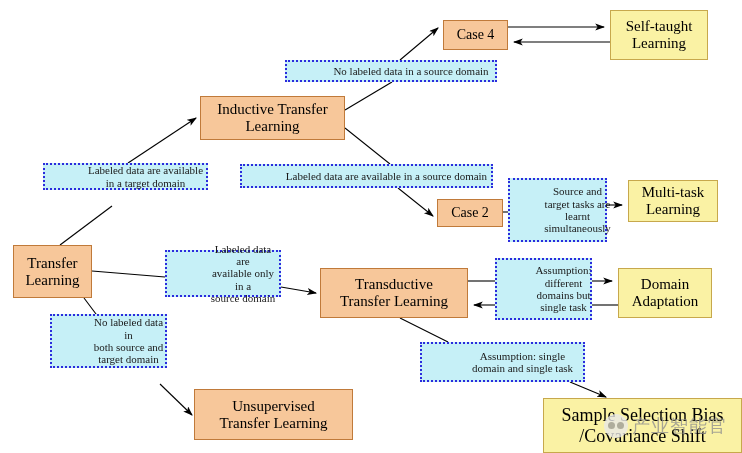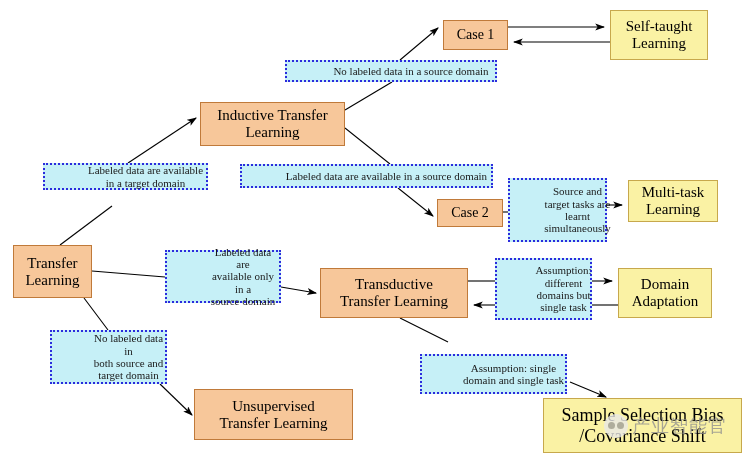--- a/index.html
+++ b/index.html
@@ -137,71 +137,71 @@
 
       <line x1="400" y1="318" x2="448" y2="342"></line>
 
       <line x1="570" y1="382" x2="606" y2="397" marker-end="url(#ah)"></line>
     </g>
   </svg>
 
   <div class="node cat" style="left:13px; top:245px; width:79px; height:53px;font-family:Liberation Serif, serif;">Transfer
 Learning</div>
 
-  <div class="node cat" style="left:200px; top:96px; width:145px; height:44px;margin-top:6px;">Inductive Transfer
+  <div class="node cat" style="left:200px; top:96px; width:145px; height:44px;">Inductive Transfer
 Learning</div>
 
   <div class="node cat" style="left:320px; top:268px; width:148px; height:50px;">Transductive
 Transfer Learning</div>
 
   <div class="node cat" style="left:194px; top:389px; width:159px; height:51px;">Unsupervised
 Transfer Learning</div>
 
-  <div class="node cat small" style="left:443px; top:20px; width:65px; height:30px;">Case 1</div>
+  <div class="node cat small" style="left:443px; top:20px; width:65px; height:30px;">Case 4</div>
 
   <div class="node cat small" style="left:437px; top:199px; width:66px; height:28px;">Case 2</div>
 
   <div class="node app" style="left:610px; top:10px; width:98px; height:50px;">Self-taught
 Learning</div>
 
   <div class="node app" style="left:628px; top:180px; width:90px; height:42px;">Multi-task
 Learning</div>
 
   <div class="node app" style="left:618px; top:268px; width:94px; height:50px;">Domain
 Adaptation</div>
 
   <div class="node app" style="left:543px; top:398px; width:199px; height:55px; font-size:18px;">Sample Selection Bias
 /Covariance Shift</div>
 
   <div class="node cond" style="left:43px; top:163px; width:165px; height:27px;">Labeled data are available
 in a target domain</div>
 
-  <div class="node cond" style="left:165px; top:250px; width:116px; height:53px;">Labeled data are
+  <div class="node cond" style="left:165px; top:250px; width:116px; height:47px;">Labeled data are
 available only in a
 source domain</div>
 
-  <div class="node cond" style="left:50px; top:330px; width:117px; height:54px;">No labeled data in
+  <div class="node cond" style="left:50px; top:314px; width:117px; height:54px;">No labeled data in
 both source and
 target domain</div>
 
   <div class="node cond" style="left:285px; top:60px; width:212px; height:22px;">No labeled data in a source domain</div>
 
   <div class="node cond" style="left:240px; top:164px; width:253px; height:24px;">Labeled data are available in a source domain</div>
 
   <div class="node cond" style="left:508px; top:178px; width:99px; height:64px;">Source and
 target tasks are
 learnt
 simultaneously</div>
 
   <div class="node cond" style="left:495px; top:258px; width:97px; height:62px;">Assumption:
 different
 domains but
 single task</div>
 
-  <div class="node cond" style="left:420px; top:342px; width:147px; height:40px;margin-top:12px;">Assumption: single
+  <div class="node cond" style="left:420px; top:342px; width:165px; height:40px;">Assumption: single
 domain and single task</div>
 
   <div class="watermark">
     <span class="wm-logo"></span>
     <span class="wm-text">产业智能官</span>
   </div>
 
 </div>
 
 </body></html>

